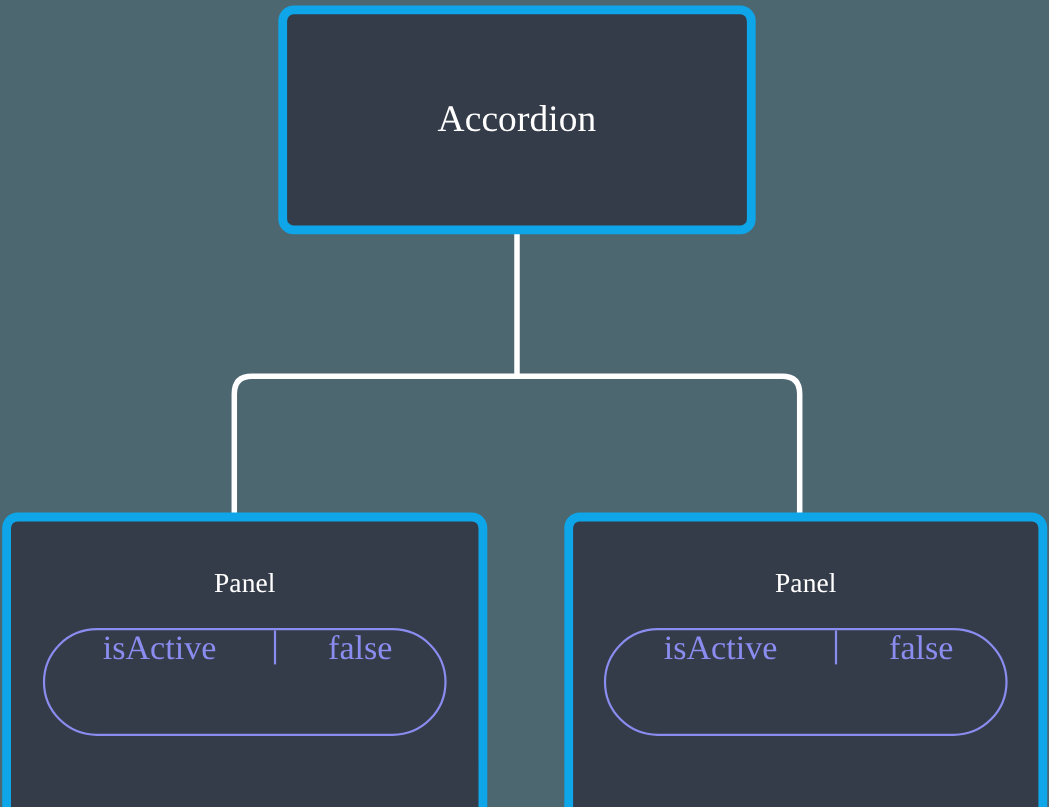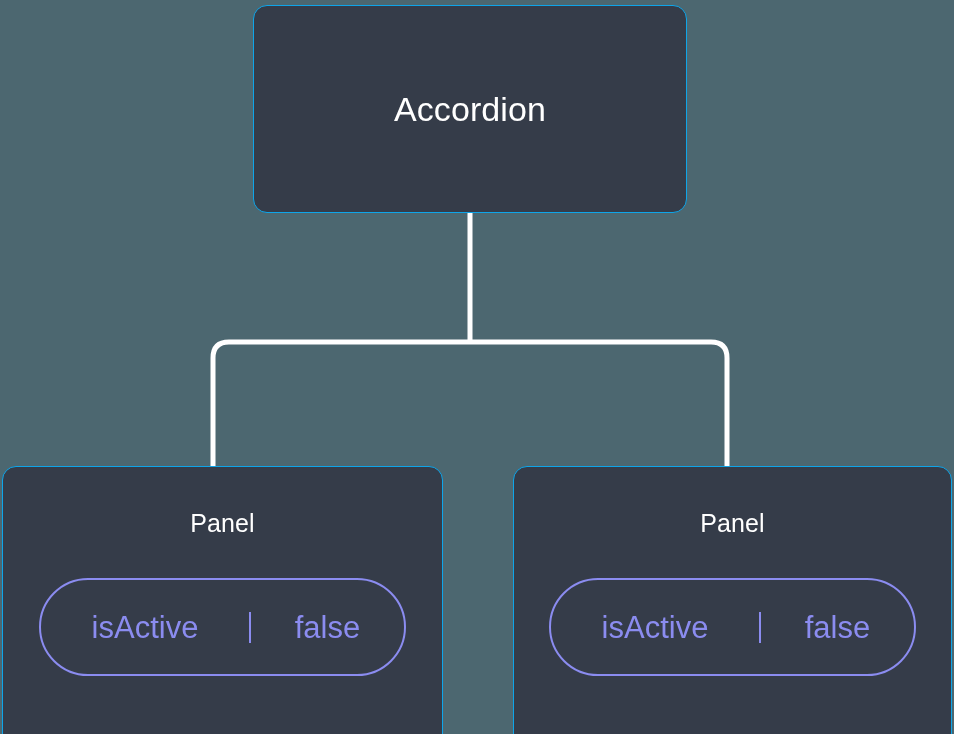--- a/index.html
+++ b/index.html
@@ -30,25 +30,26 @@
     height: 734px;
     z-index: 1;
   }
 
   
   .node {
     position: absolute;
     z-index: 2;
     box-sizing: border-box;
     background: #353c49;
-    border: 1px solid #0ea5e9;
+    border: 8px solid #0ea5e9;
     border-radius: 14px;
     display: flex;
     flex-direction: column;
     align-items: center;
+    font-family: Liberation Serif, serif;
   }
 
   
   #node-accordion {
     left: 253px;
     top: 5px;
     width: 434px;
     height: 208px;
     justify-content: center;
   }
@@ -76,24 +77,24 @@
     letter-spacing: 0.1px;
     white-space: nowrap;
     user-select: none;
   }
   #node-accordion .node-title {
     font-size: 34px;
   }
 
   
   .prop-pill {
-    margin-top: 42px;
+    margin-top: 28px;
     height: 98px;
     display: flex;
-    align-items: center;
+    align-items: flex-start;
     box-sizing: border-box;
     border: 2px solid #8b8cf0;
     border-radius: 49px;
     background: transparent;
     overflow: hidden;
   }
   .prop-cell {
     display: flex;
     align-items: center;
     justify-content: center;

